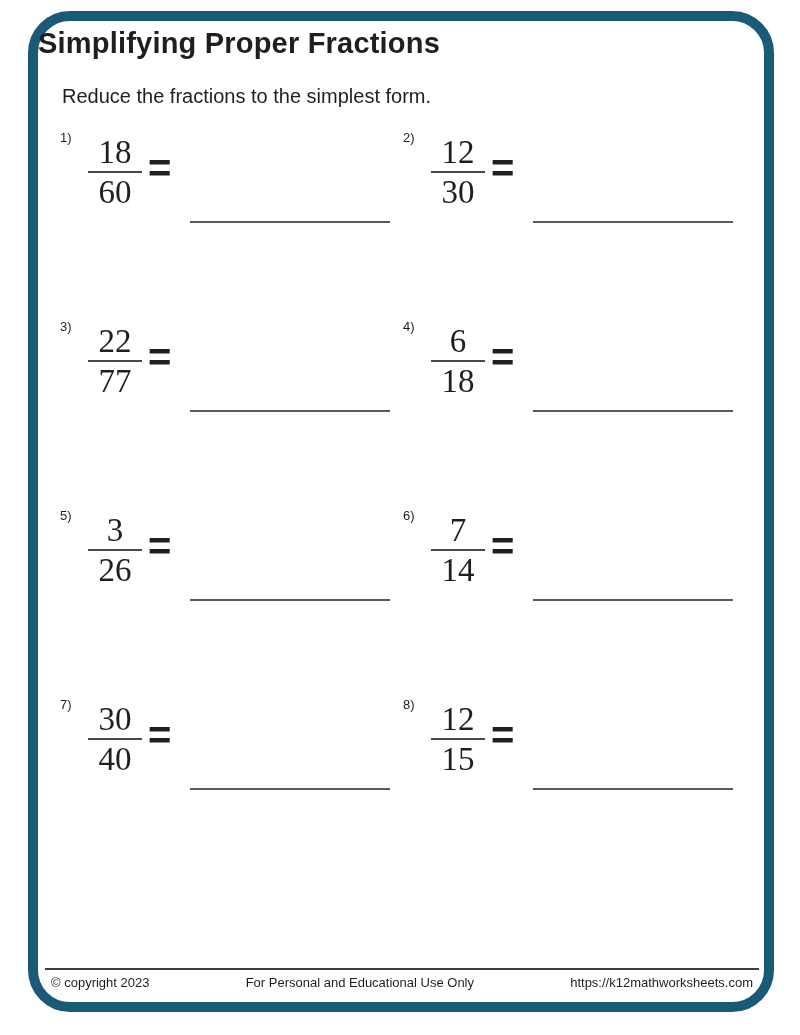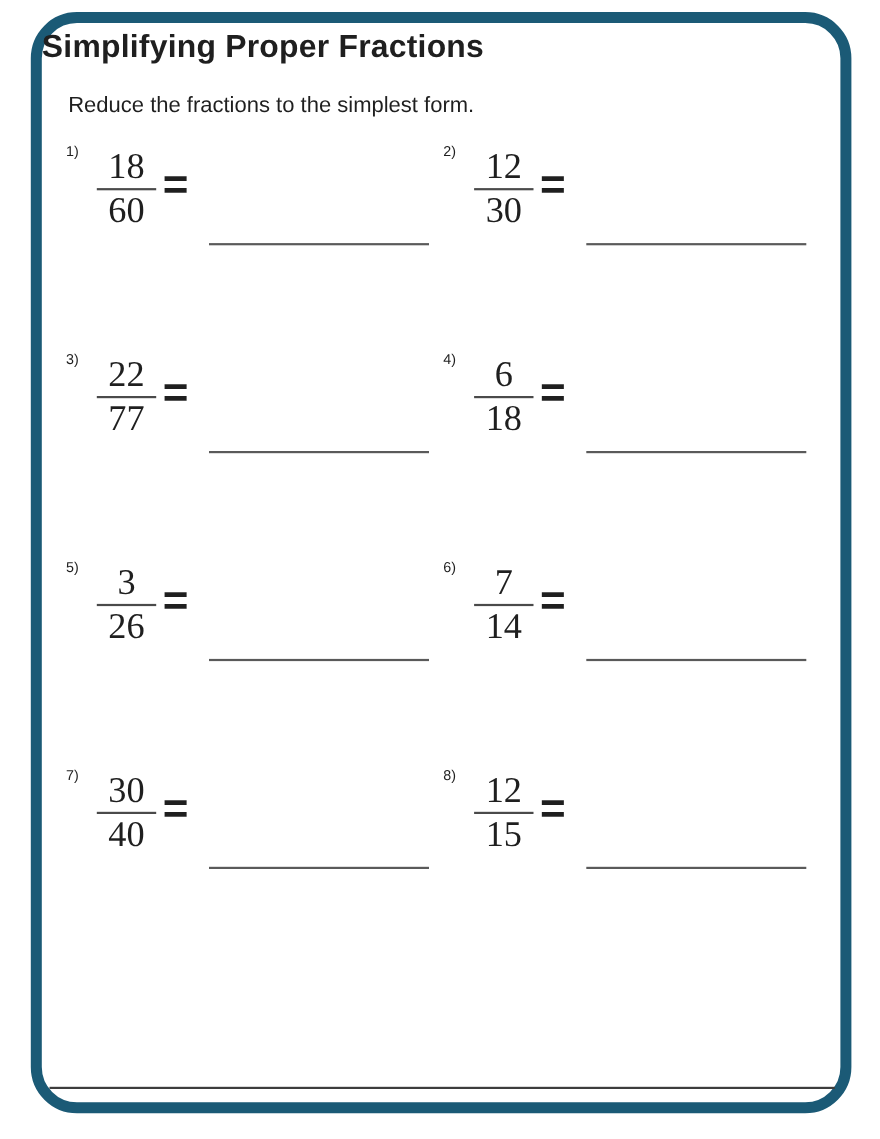--- a/index.html
+++ b/index.html
@@ -222,15 +222,20 @@
         <span class="fden">15</span>
       </span>
       <span class="equals">=</span>
       <span class="answer-line"></span>
     </div>
 
   </div>
 
   <div class="footer">
     <div class="footer-rule"></div>
+    <div class="footer-row">
+      <span>© copyright 2023</span>
+      <span>For Personal and Educational Use Only</span>
+      <span>https://k12mathworksheets.com</span>
+    </div>
   </div>
 
 </div>
 
 </body></html>

